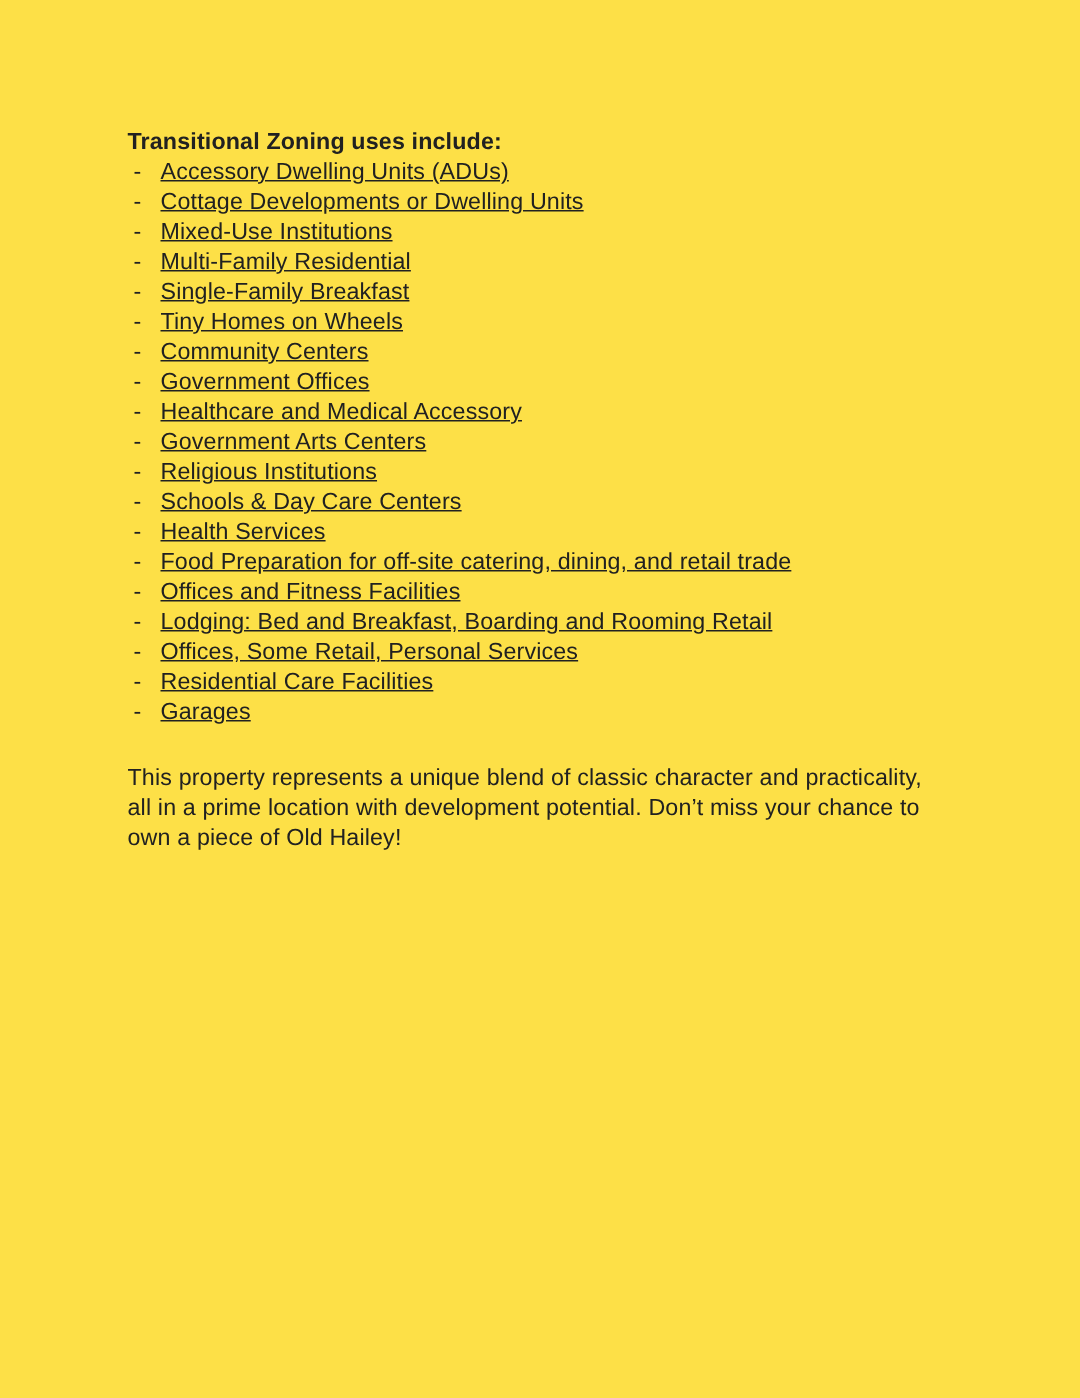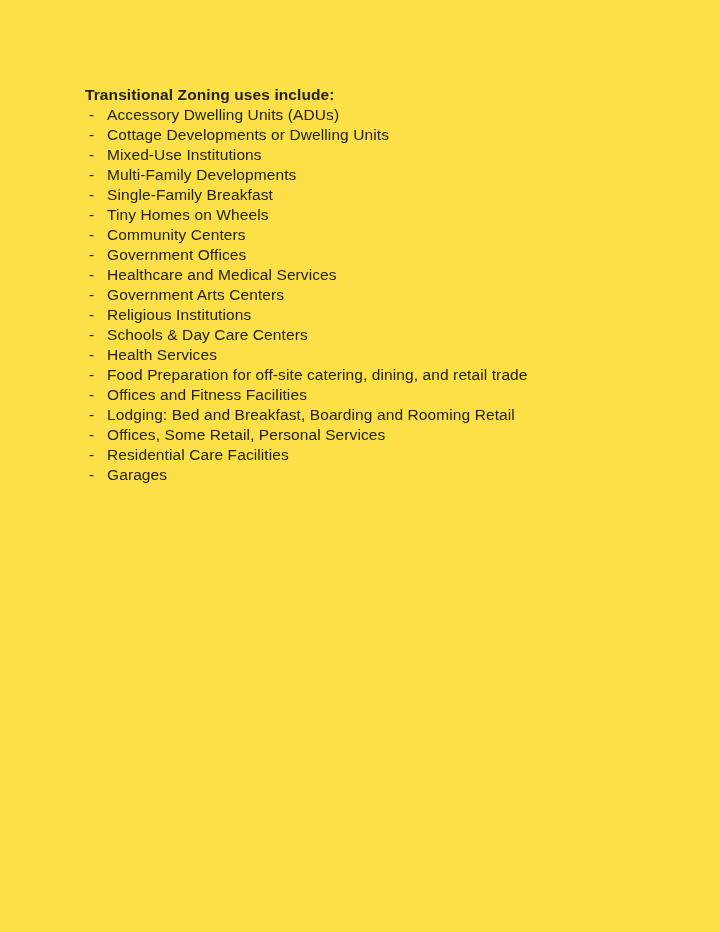--- a/index.html
+++ b/index.html
@@ -50,20 +50,21 @@
     height: 20px;
     white-space: nowrap;
   }
   .marker {
     flex: 0 0 22px;
     width: 22px;
     padding-left: 4px;
   }
   .item-text {
     flex: 1 1 auto;
+    text-decoration: underline;
   }
   .gap {
     height: 24px;
   }
   .paragraph {
     margin: 0;
   }
   .para-line {
     height: 20px;
     white-space: nowrap;
@@ -85,41 +86,41 @@
       <li class="list-row">
         <span class="marker">-</span>
         <span class="item-text">Cottage Developments or Dwelling Units</span>
       </li>
       <li class="list-row">
         <span class="marker">-</span>
         <span class="item-text">Mixed-Use Institutions</span>
       </li>
       <li class="list-row">
         <span class="marker">-</span>
-        <span class="item-text">Multi-Family Developments</span>
+        <span class="item-text">Multi-Family Residential</span>
       </li>
       <li class="list-row">
         <span class="marker">-</span>
         <span class="item-text">Single-Family Breakfast</span>
       </li>
       <li class="list-row">
         <span class="marker">-</span>
         <span class="item-text">Tiny Homes on Wheels</span>
       </li>
       <li class="list-row">
         <span class="marker">-</span>
         <span class="item-text">Community Centers</span>
       </li>
       <li class="list-row">
         <span class="marker">-</span>
         <span class="item-text">Government Offices</span>
       </li>
       <li class="list-row">
         <span class="marker">-</span>
-        <span class="item-text">Healthcare and Medical Services</span>
+        <span class="item-text">Healthcare and Medical Accessory</span>
       </li>
       <li class="list-row">
         <span class="marker">-</span>
         <span class="item-text">Government Arts Centers</span>
       </li>
       <li class="list-row">
         <span class="marker">-</span>
         <span class="item-text">Religious Institutions</span>
       </li>
       <li class="list-row">
@@ -151,15 +152,20 @@
         <span class="item-text">Residential Care Facilities</span>
       </li>
       <li class="list-row">
         <span class="marker">-</span>
         <span class="item-text">Garages</span>
       </li>
     </ul>
 
     <div class="gap"></div>
 
+    <div class="paragraph">
+      <div class="para-line">This property represents a unique blend of classic character and practicality,</div>
+      <div class="para-line">all in a prime location with development potential. Don’t miss your chance to</div>
+      <div class="para-line">own a piece of Old Hailey!</div>
+    </div>
 
   </div>
 </div>
 
 </body></html>

